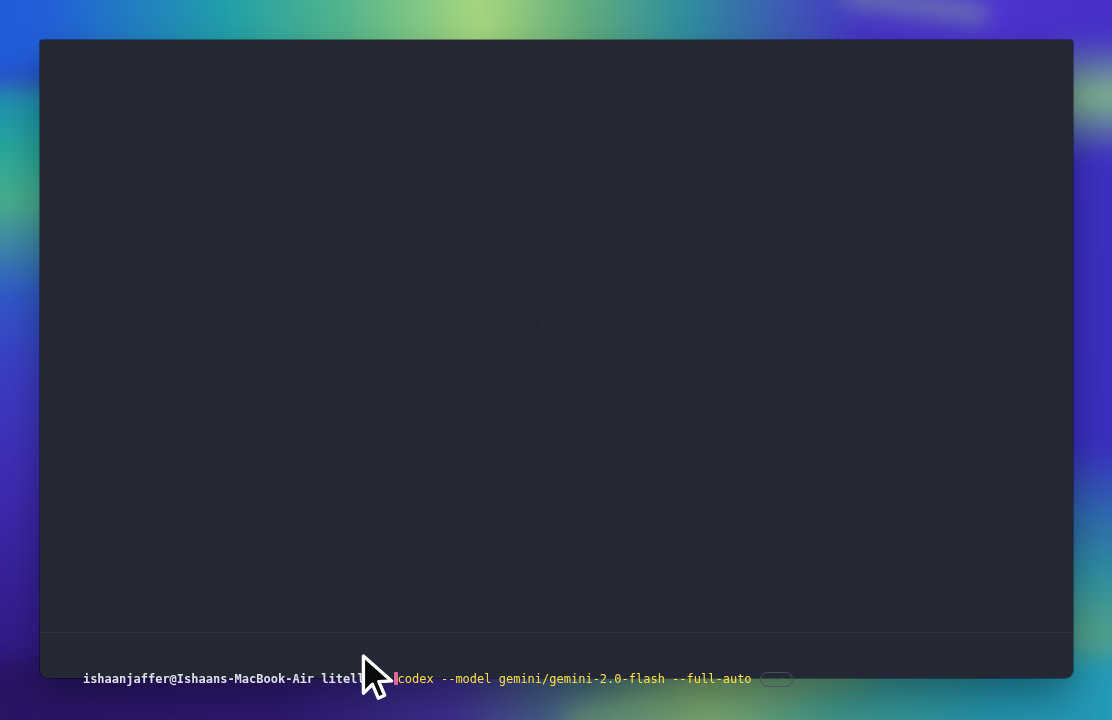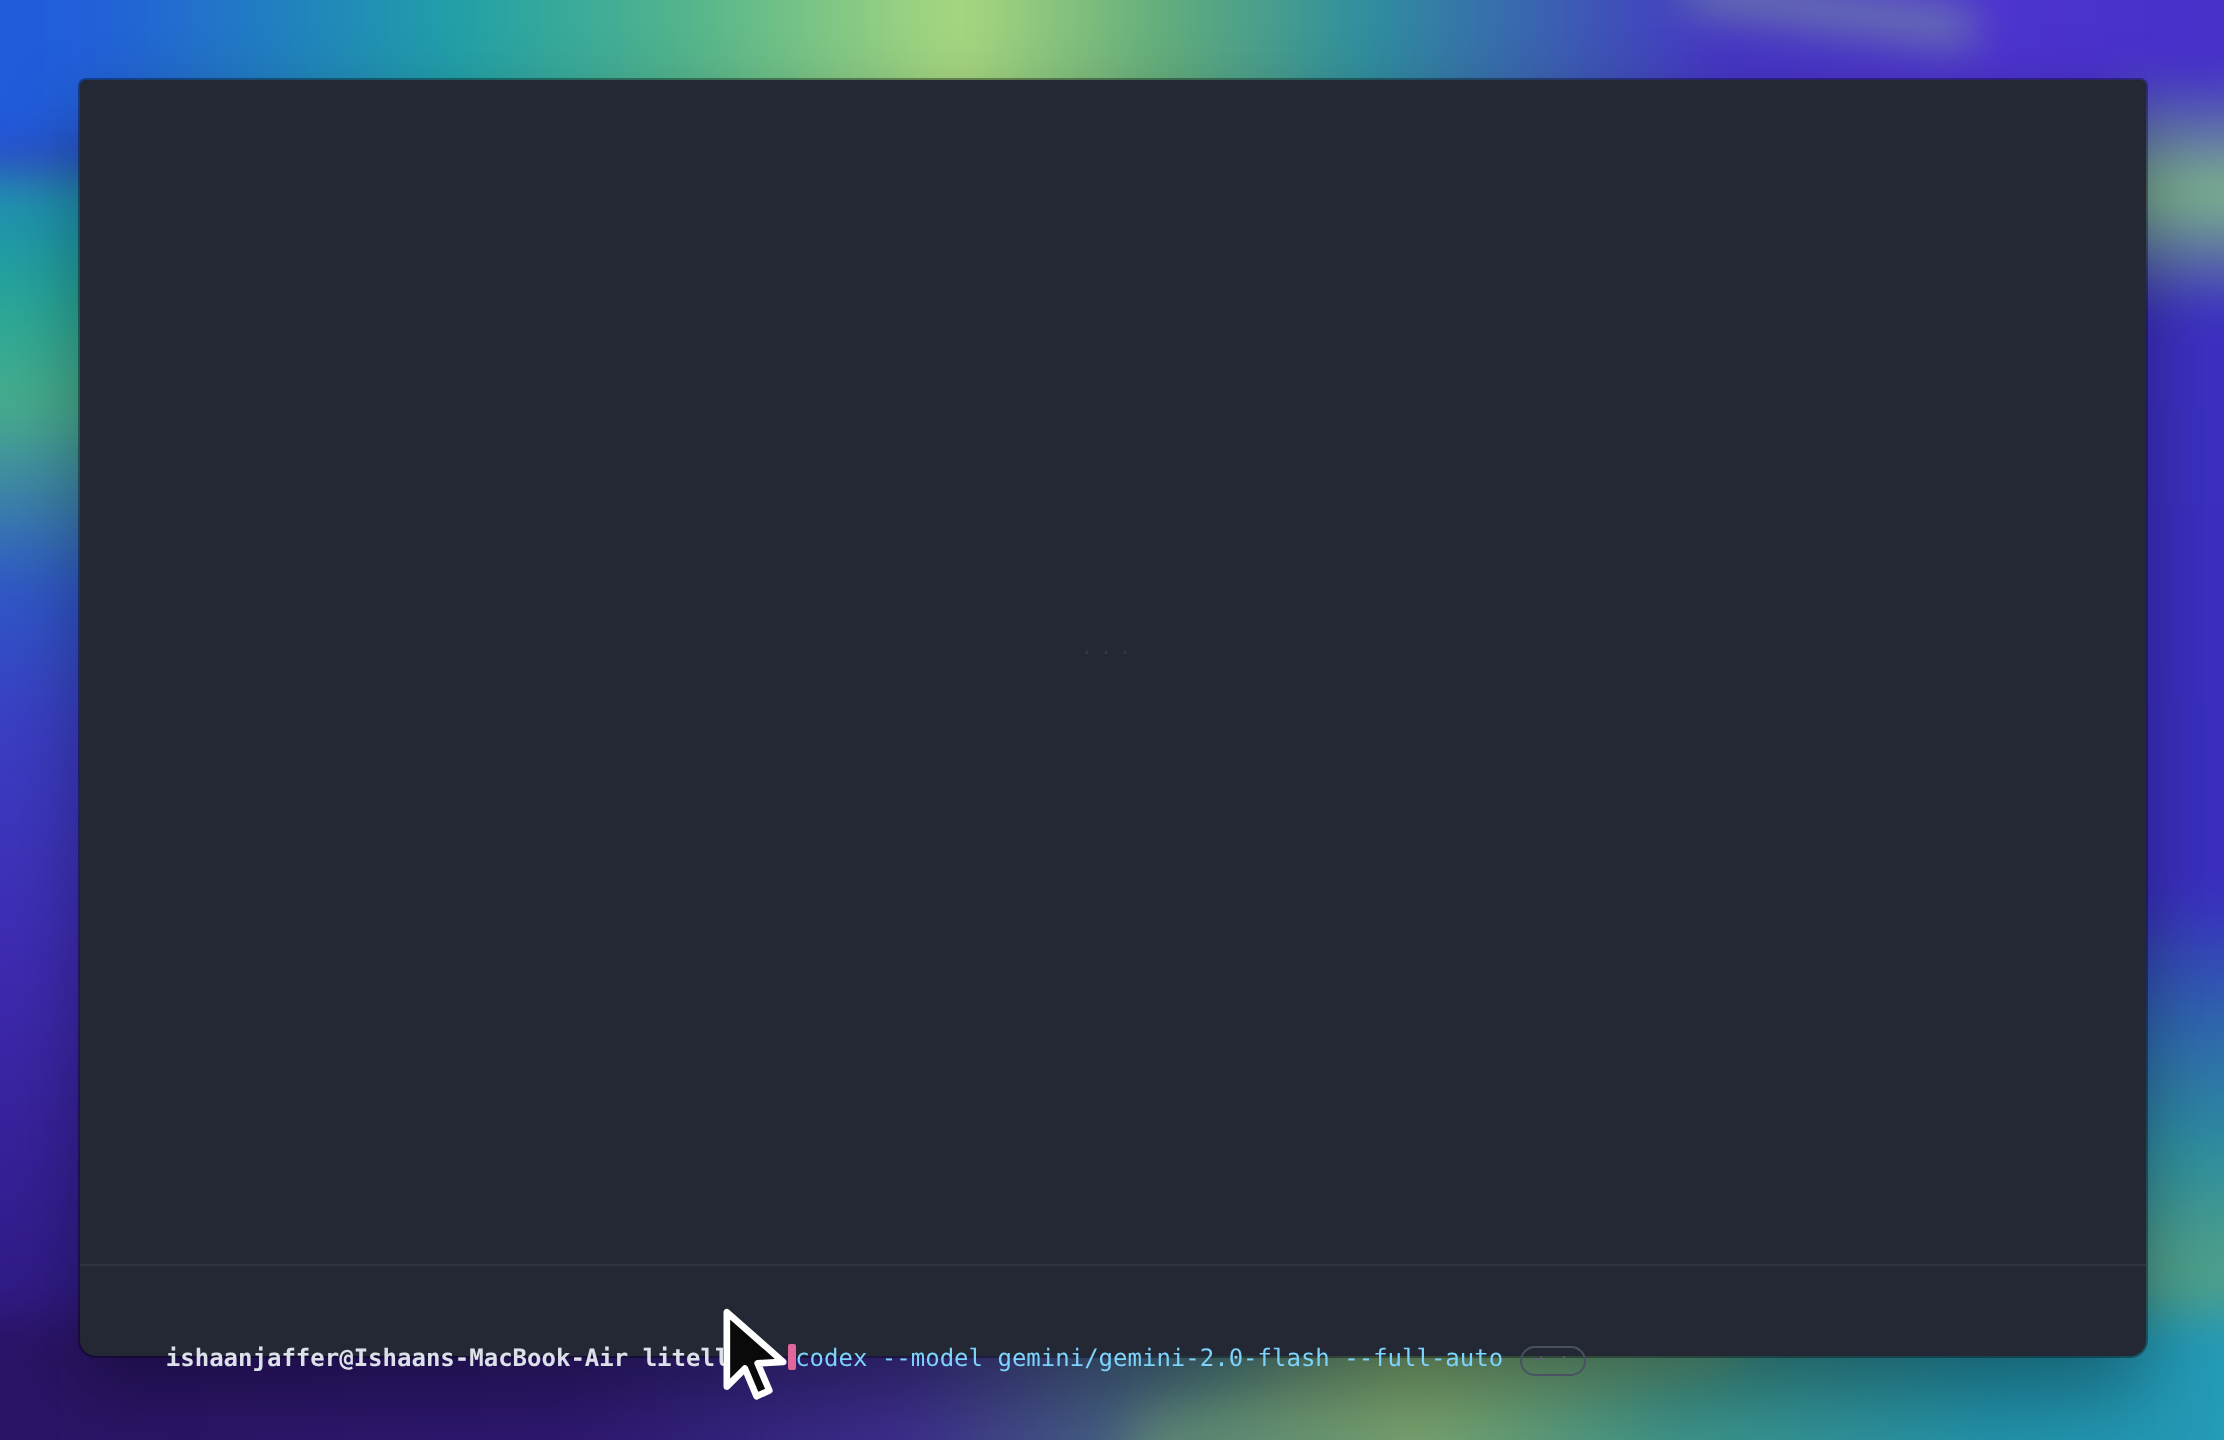--- a/index.html
+++ b/index.html
@@ -45,21 +45,21 @@
   }
   .prompt-line{
     position:absolute;left:0;right:0;top:606px;height:22px;
     padding-left:14px;line-height:22px;font-size:12px;white-space:pre;
   }
   .shell-prompt{color:#dce0e8;font-weight:bold;}
   .text-cursor{
     display:inline-block;width:4px;height:13px;background:#e0679b;
     vertical-align:-2px;border-radius:1px;
   }
-  .autosuggestion{color:#7dd3fc;}
+  .autosuggestion{color:#fde047;}
   .hint-badge{
     display:inline-block;margin-left:8px;padding:0 6px;
     border:1px solid #4a5262;border-radius:8px;
     color:#5d6572;font-size:9px;line-height:13px;height:13px;
     vertical-align:1px;letter-spacing:1px;
   }
   
   .mouse-cursor{position:absolute;left:361px;top:654px;width:34px;height:50px;}
 </style>
 </head>

